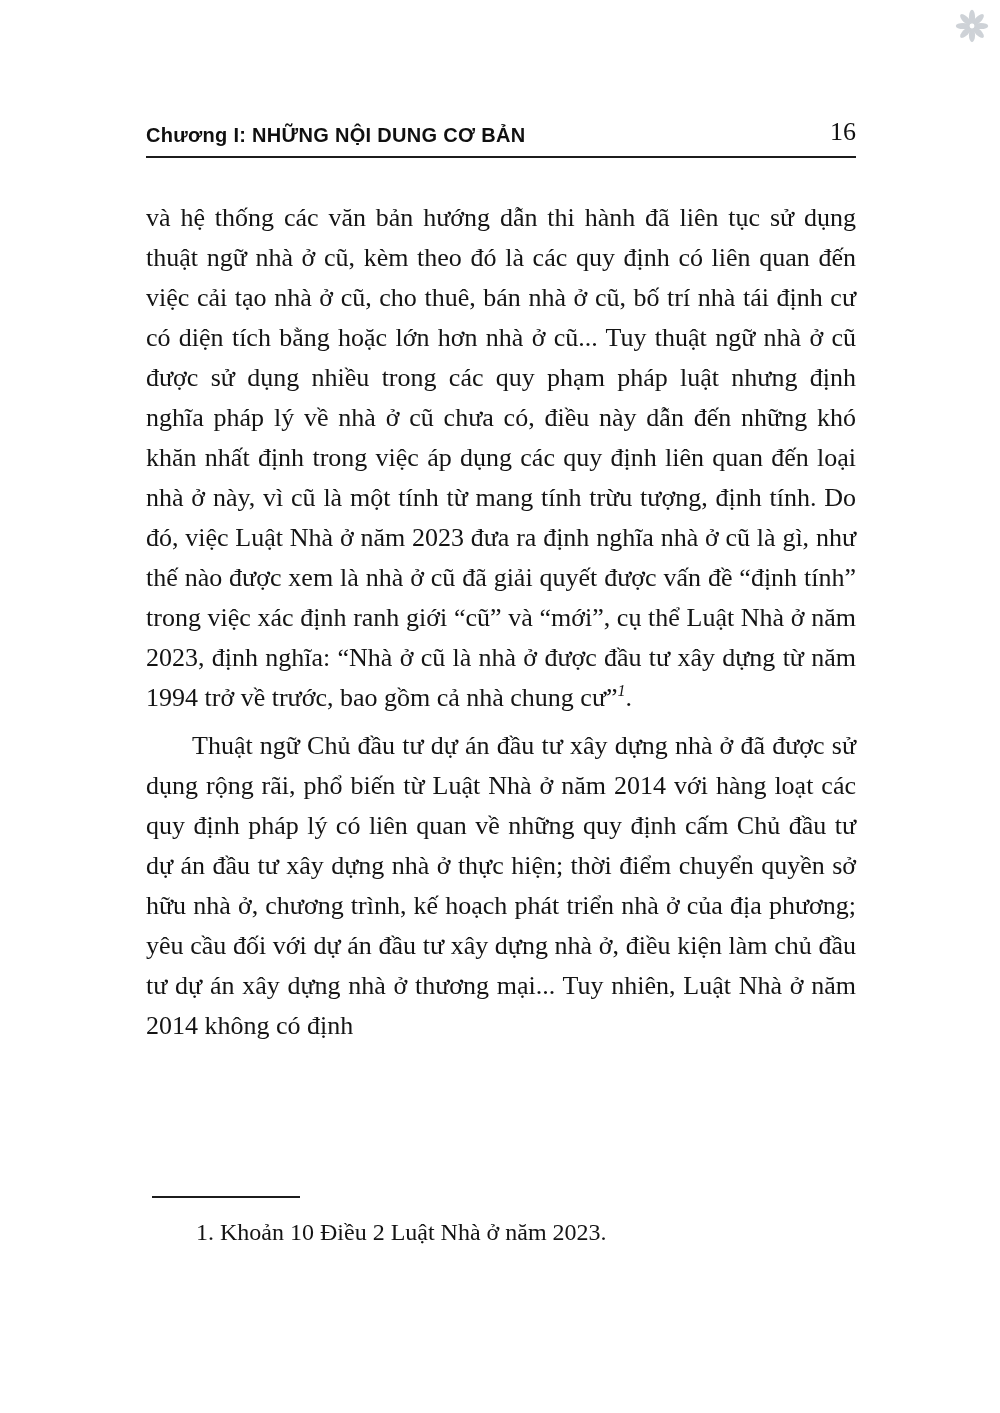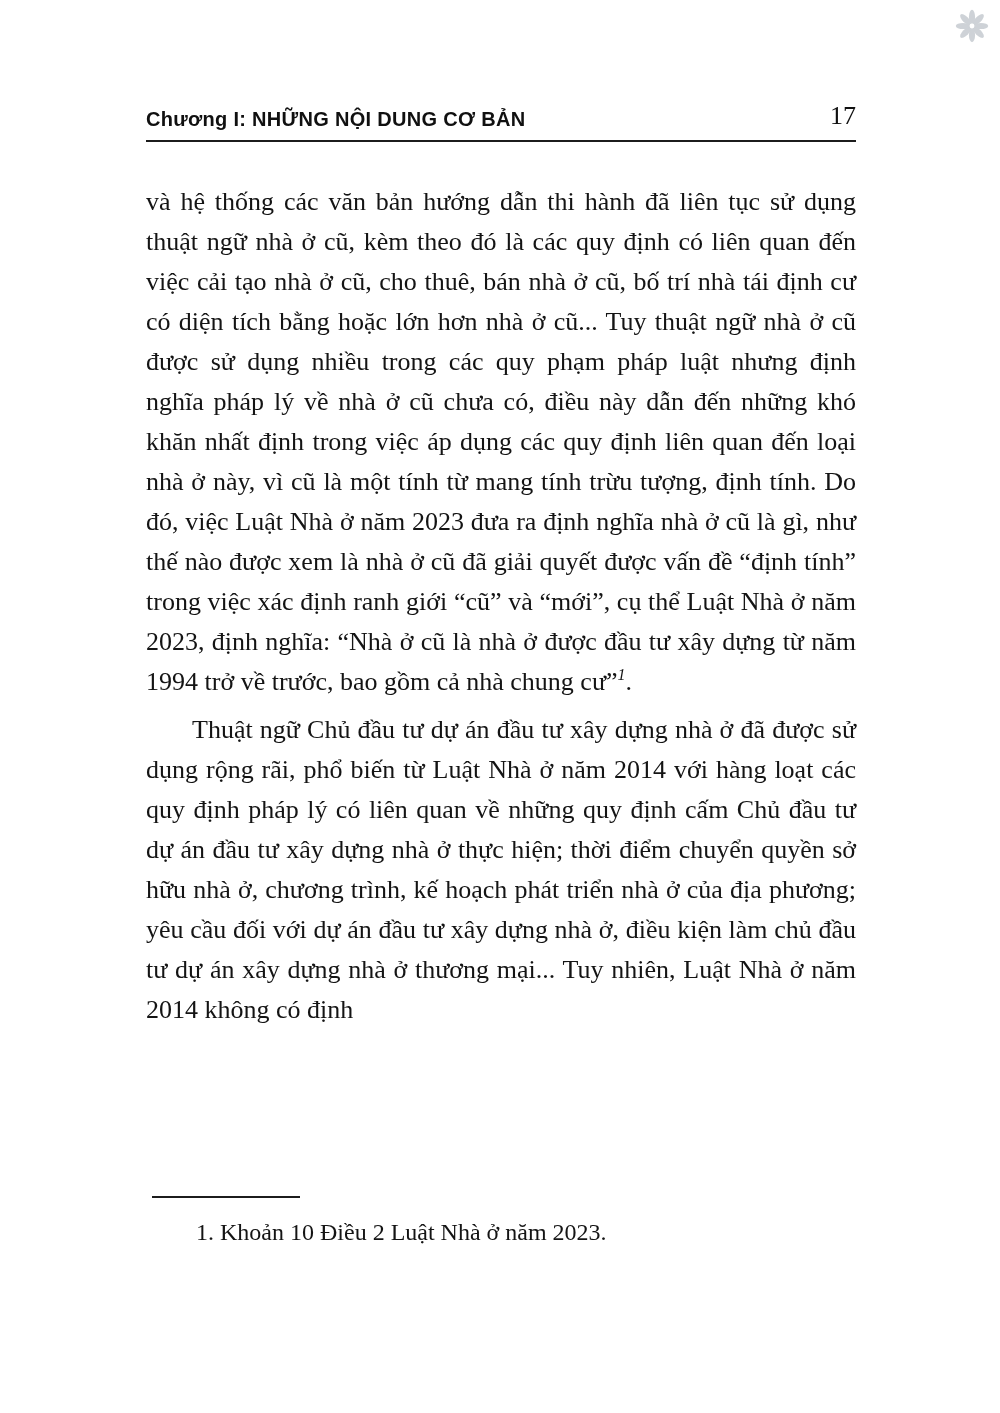--- a/index.html
+++ b/index.html
@@ -21,21 +21,21 @@
     top: 8px;
     right: 10px;
     width: 36px;
     height: 36px;
     opacity: 0.9;
   }
   .page-header {
     display: flex;
     justify-content: space-between;
     align-items: flex-end;
-    margin: 0 144px 0 146px;
+    margin: 16px 144px 0 146px;
     padding-top: 101px;
     padding-bottom: 9px;
     border-bottom: 2px solid #1c1c1c;
   }
   .chapter {
     font-family: "Liberation Sans", sans-serif;
     font-weight: bold;
     font-size: 20px;
     letter-spacing: 0.3px;
     color: #101010;
@@ -102,21 +102,21 @@
         <ellipse cx="18" cy="9" rx="3.1" ry="7.2" transform="rotate(225 18 18)"></ellipse>
         <ellipse cx="18" cy="9" rx="3.1" ry="7.2" transform="rotate(270 18 18)"></ellipse>
         <ellipse cx="18" cy="9" rx="3.1" ry="7.2" transform="rotate(315 18 18)"></ellipse>
         <circle cx="18" cy="18" r="2.4" fill="#ffffff"></circle>
       </g>
     </svg>
   </div>
 
   <header class="page-header">
     <span class="chapter">Chương I: NHỮNG NỘI DUNG CƠ BẢN</span>
-    <span class="pagenum">17</span>
+    <span class="pagenum">16</span>
   </header>
 
   <main class="body">
 
     <p class="para"><span>và hệ thống các văn bản hướng dẫn thi hành đã liên tục sử dụng thuật ngữ nhà ở cũ, kèm theo đó là các quy định có liên quan đến việc cải tạo nhà ở cũ, cho thuê, bán nhà ở cũ, bố trí nhà tái định cư có diện tích bằng hoặc lớn hơn nhà ở cũ... Tuy thuật ngữ nhà ở cũ được sử dụng nhiều trong các quy phạm pháp luật nhưng định nghĩa pháp lý về nhà ở cũ chưa có, điều này dẫn đến những khó khăn nhất định trong việc áp dụng các quy định liên quan đến loại nhà ở này, vì cũ là một tính từ mang tính trừu tượng, định tính. Do đó, việc Luật Nhà ở năm 2023 đưa ra định nghĩa nhà ở cũ là gì, như thế nào được xem là nhà ở cũ đã giải quyết được vấn đề </span><span class="it">“định tính”</span><span> trong việc xác định ranh giới </span><span class="it">“cũ”</span><span> và </span><span class="it">“mới”</span><span>, cụ thể Luật Nhà ở năm 2023, định nghĩa: </span><span class="it">“Nhà ở cũ là nhà ở được đầu tư xây dựng từ năm 1994 trở về trước, bao gồm cả nhà chung cư”</span><sup class="fn-ref">1</sup><span>.</span></p>
 
 
     <p class="para indent">Thuật ngữ Chủ đầu tư dự án đầu tư xây dựng nhà ở đã được sử dụng rộng rãi, phổ biến từ Luật Nhà ở năm 2014 với hàng loạt các quy định pháp lý có liên quan về những quy định cấm Chủ đầu tư dự án đầu tư xây dựng nhà ở thực hiện; thời điểm chuyển quyền sở hữu nhà ở, chương trình, kế hoạch phát triển nhà ở của địa phương; yêu cầu đối với dự án đầu tư xây dựng nhà ở, điều kiện làm chủ đầu tư dự án xây dựng nhà ở thương mại... Tuy nhiên, Luật Nhà ở năm 2014 không có định</p>
 
   </main>

